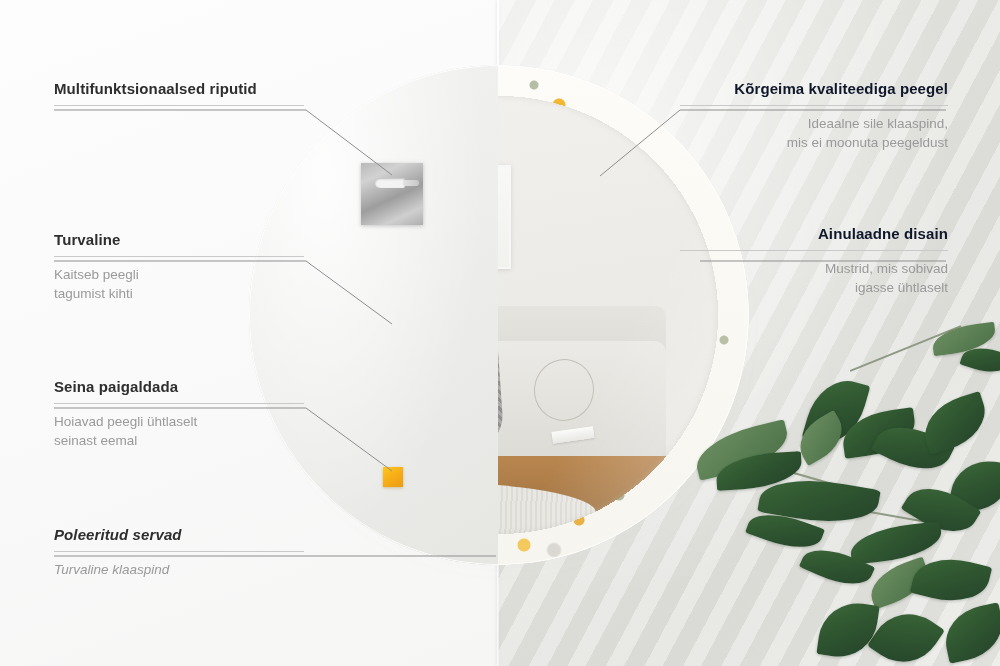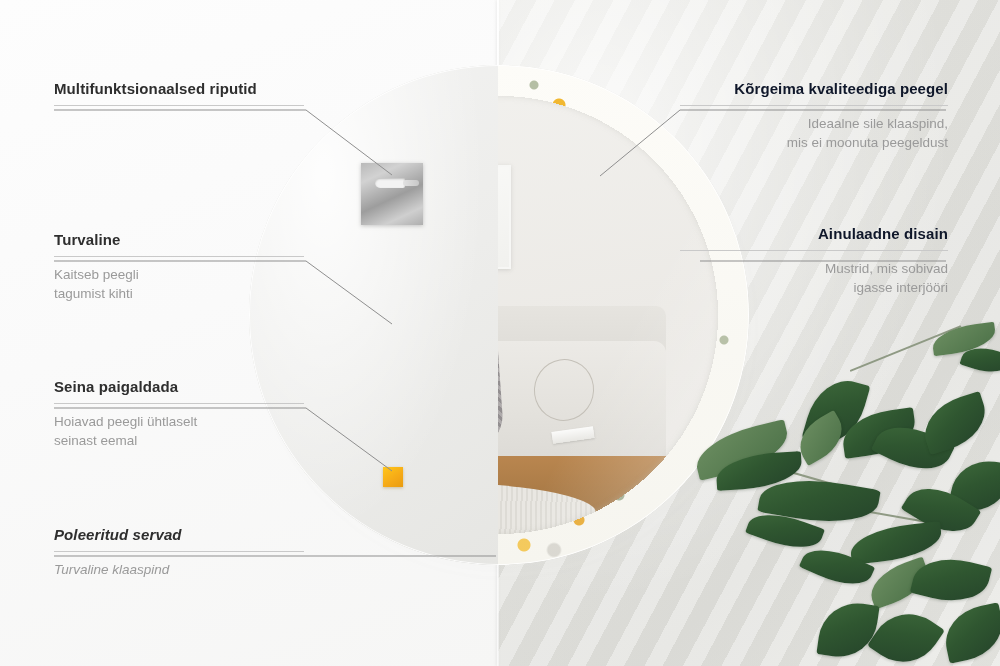--- a/index.html
+++ b/index.html
@@ -320,16 +320,16 @@
     <h3>Kõrgeima kvaliteediga peegel</h3>
     <div class="rule"></div>
     <p>Ideaalne sile klaaspind,
 mis ei moonuta peegeldust</p>
   </div>
 
   <div class="callout co-right" style="top:225px;">
     <h3>Ainulaadne disain</h3>
     <div class="rule"></div>
     <p>Mustrid, mis sobivad
-igasse interjööri</p>
+igasse ühtlaselt</p>
   </div>
 
 </div>
 
 </body></html>

